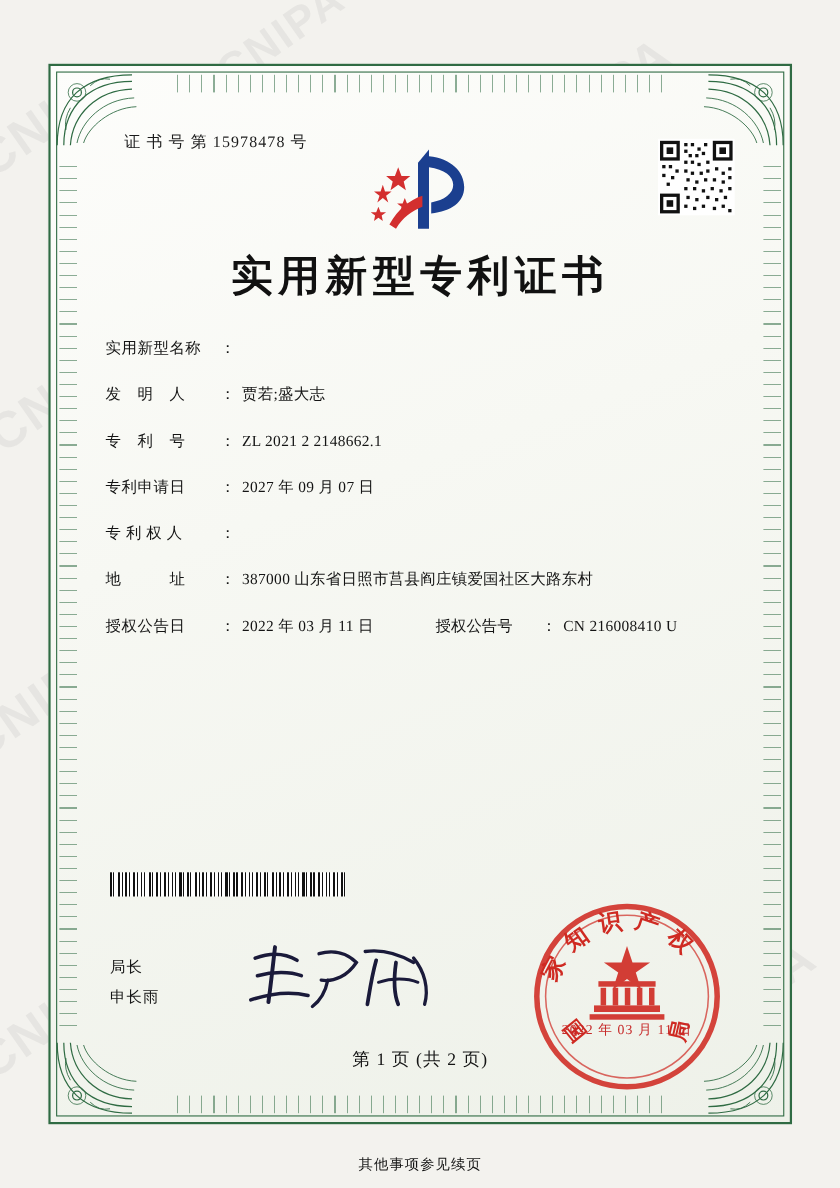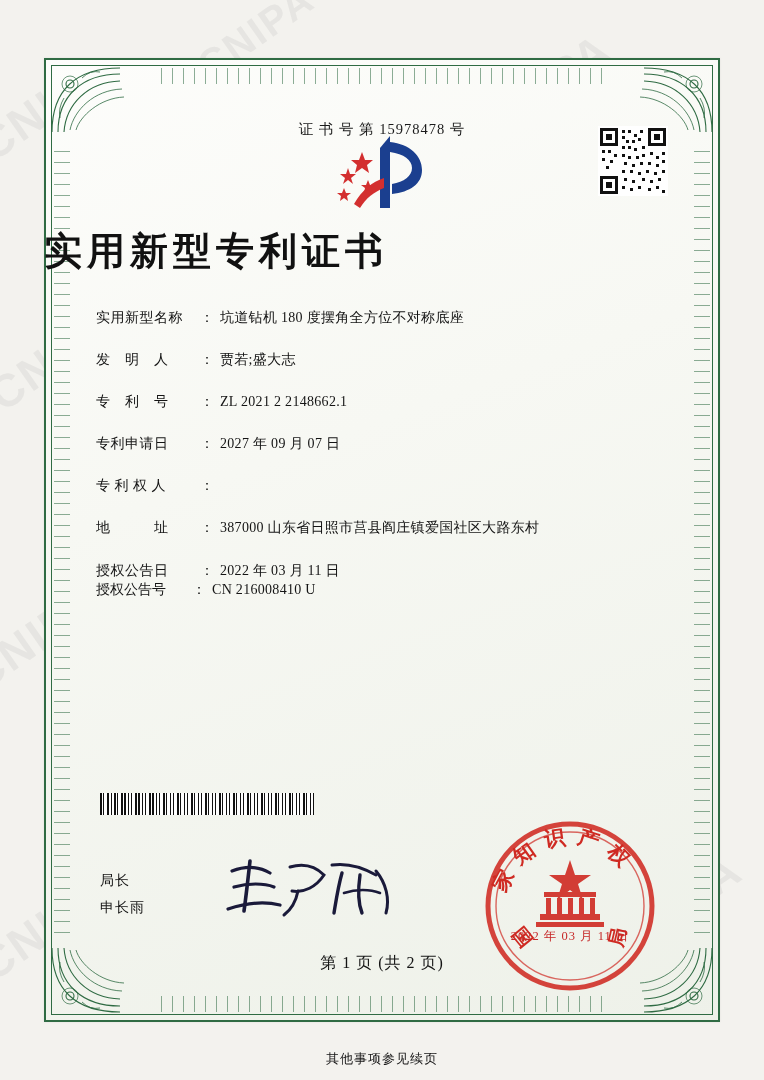--- a/index.html
+++ b/index.html
@@ -96,25 +96,24 @@
         transparent 0 5px,
         rgba(47,107,67,0.55) 5px 6px,
         transparent 6px 11px);
   }
   .edge-left { left: 10px; }
   .edge-right { right: 10px; }
 
   
   .content {
     position: absolute;
-    left: 52px;
+    left: 69px;
     top: 62px;
     width: 572px;
     z-index: 3;
-    text-align: center;
   }
   .cert-no {
     font-size: 14.5px;
     color: #1a1a1a;
     letter-spacing: 1px;
     margin-bottom: 0;
   }
   .logo-wrap {
     position: absolute;
     left: 274px;
@@ -128,20 +127,21 @@
     right: 52px;
     top: 68px;
     width: 70px;
     height: 70px;
     z-index: 3;
   }
   .title {
     position: absolute;
     left: 0; right: 0;
     top: 168px;
+    text-align: center;
     font-size: 38px;
     font-weight: bold;
     letter-spacing: 5px;
     color: #111;
     font-family: Liberation Sans, sans-serif;
     z-index: 3;
   }
 
   .fields {
     position: absolute;
@@ -159,21 +159,21 @@
     line-height: 1.4;
   }
   .field-label {
     width: 104px;
     flex: 0 0 104px;
     letter-spacing: 0.5px;
   }
   .field-colon { flex: 0 0 auto; padding-right: 6px; }
   .field-value { flex: 1; letter-spacing: 0.3px; }
 
-  .two-col { display: flex; flex-direction: column; }
+  .two-col { display: flex; }
   .two-col .col-a { width: 300px; display: flex; }
   .two-col .col-b { flex: 1; display: flex; align-items: flex-end; }
   .two-col .lbl2 { width: 96px; flex: 0 0 96px; display:flex; justify-content: space-between;}
 
   .paras {
     position: absolute;
     left: 52px;
     top: 540px;
     width: 580px;
     font-size: 13.5px;
@@ -430,21 +430,20 @@
       </svg>
     </div>
 
     <div class="title">实用新型专利证书</div>
 
     <div class="fields">
 
       <div class="field-row">
         <span class="field-label">实用新型名称</span>
         <span class="field-colon">：</span>
-        <span class="field-value">坑道钻机 180 度摆角全方位不对称底座</span>
       </div>
 
       <div class="field-row">
         <span class="field-label">发　明　人</span>
         <span class="field-colon">：</span>
         <span class="field-value">贾若;盛大志</span>
       </div>
 
       <div class="field-row">
         <span class="field-label">专　利　号</span>

